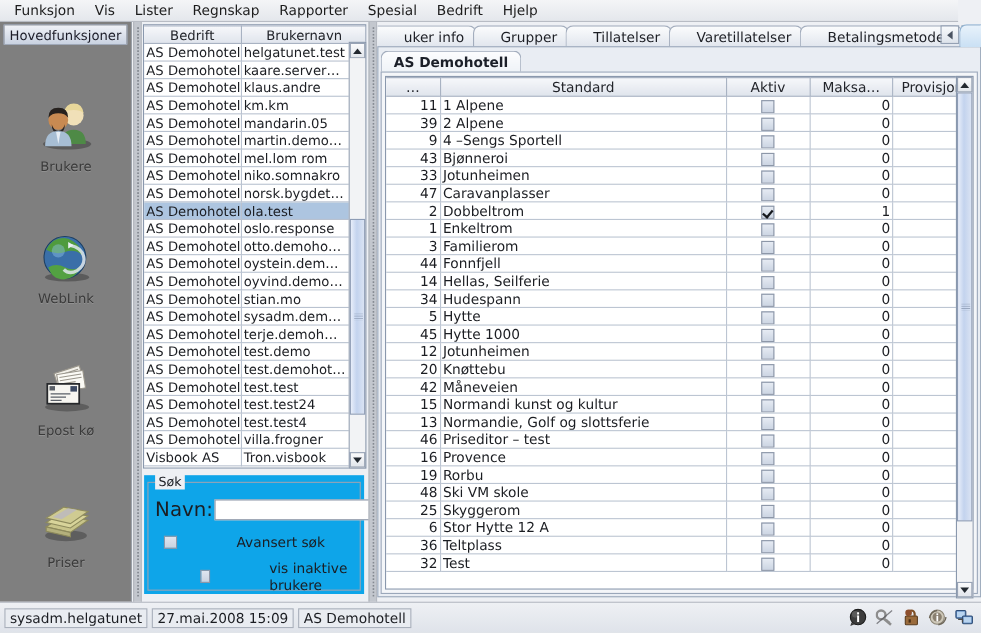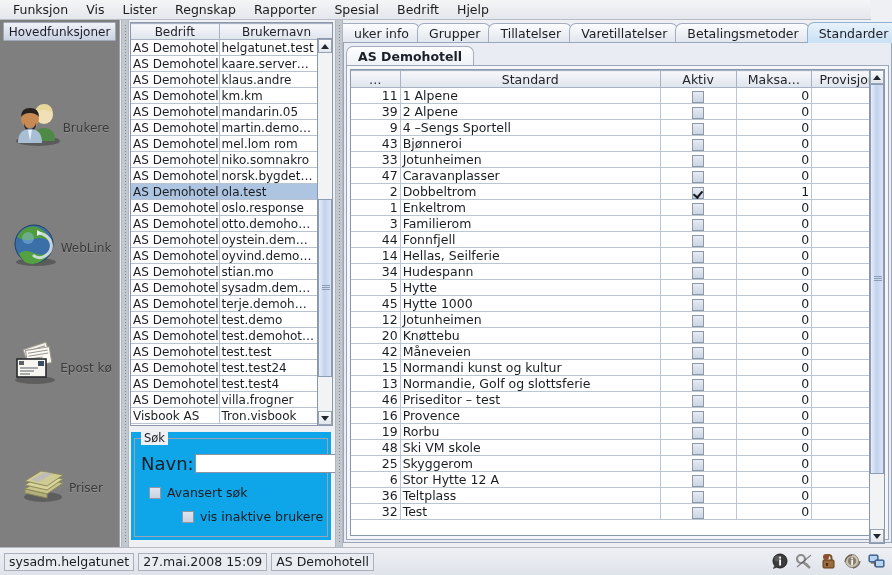--- a/index.html
+++ b/index.html
@@ -44,21 +44,21 @@
     display: flex; align-items: center; justify-content: center;
     font-size: 12px; color: #1c1c28;
     cursor: default;
   }
   .side-btn.top { background: linear-gradient(#f0f2f7, #c9d2e1); }
   .side-icons {
     position: absolute; left: 0; top: 44px; width: 120px; bottom: 0;
   }
   .side-entry {
     height: 120px;
-    display: flex; flex-direction: row;
+    display: flex; flex-direction: column;
     align-items: center; justify-content: center;
     cursor: default;
   }
   .side-entry .lbl {
     margin-top: 7px; font-size: 12px; color: #3a3a3a;
     text-shadow: 0 1px 0 rgba(255,255,255,0.15);
   }
   .side-ico { width: 52px; height: 46px; position: relative; }
 
   
@@ -157,21 +157,21 @@
   }
   .row-navn {
     position: absolute; left: 6px; top: 14px; display: flex; align-items: center;
   }
   .row-navn .lab { font-size: 18px; color: #1b1d22; margin-right: 1px; }
   .row-navn input {
     width: 152px; height: 19px; border: 1px solid #8a94a6;
     background: #ffffff; font-size: 12px; padding: 0 3px;
     font-family: "DejaVu Sans", "Liberation Sans", sans-serif;
   }
-  .cbrow { position: absolute; left: 14px; display: flex; align-items: center; }
+  .cbrow { position: absolute; left: 14px; display: flex; align-items: center; gap: 48px; }
   .cbrow .cb {
     width: 12px; height: 12px;
     background: linear-gradient(#dfe5ef, #c9d2e0);
     border: 1px solid #8d97a8;
     margin-right: 6px;
   }
   .cbrow .ctext { font-size: 12.5px; color: #1b1d22; }
   .bruker-line {
     position: absolute; left: 1px; top: 525px; width: 204px; height: 18px;
     font-size: 12px; font-weight: bold; color: #171a20;
@@ -186,21 +186,21 @@
   }
   .tabstrip {
     position: absolute; left: 0; top: 1px; width: 549px; height: 22px;
   }
   .tabs-inner {
     position: absolute; left: 0; top: 0; height: 22px;
     display: flex; align-items: flex-end;
   }
   .tab {
     height: 20px;
-    padding: 0 10px 0 11px;
+    padding: 0 10px 0 24px;
     margin-right: -3px;
     display: flex; align-items: center;
     font-size: 12.5px; color: #1c1e24;
     background: linear-gradient(#fbfcfd, #e0e5ed);
     border: 1px solid #a3adbd;
     border-bottom: none;
     border-radius: 7px 7px 0 0;
     position: relative;
     cursor: default;
     white-space: nowrap;

